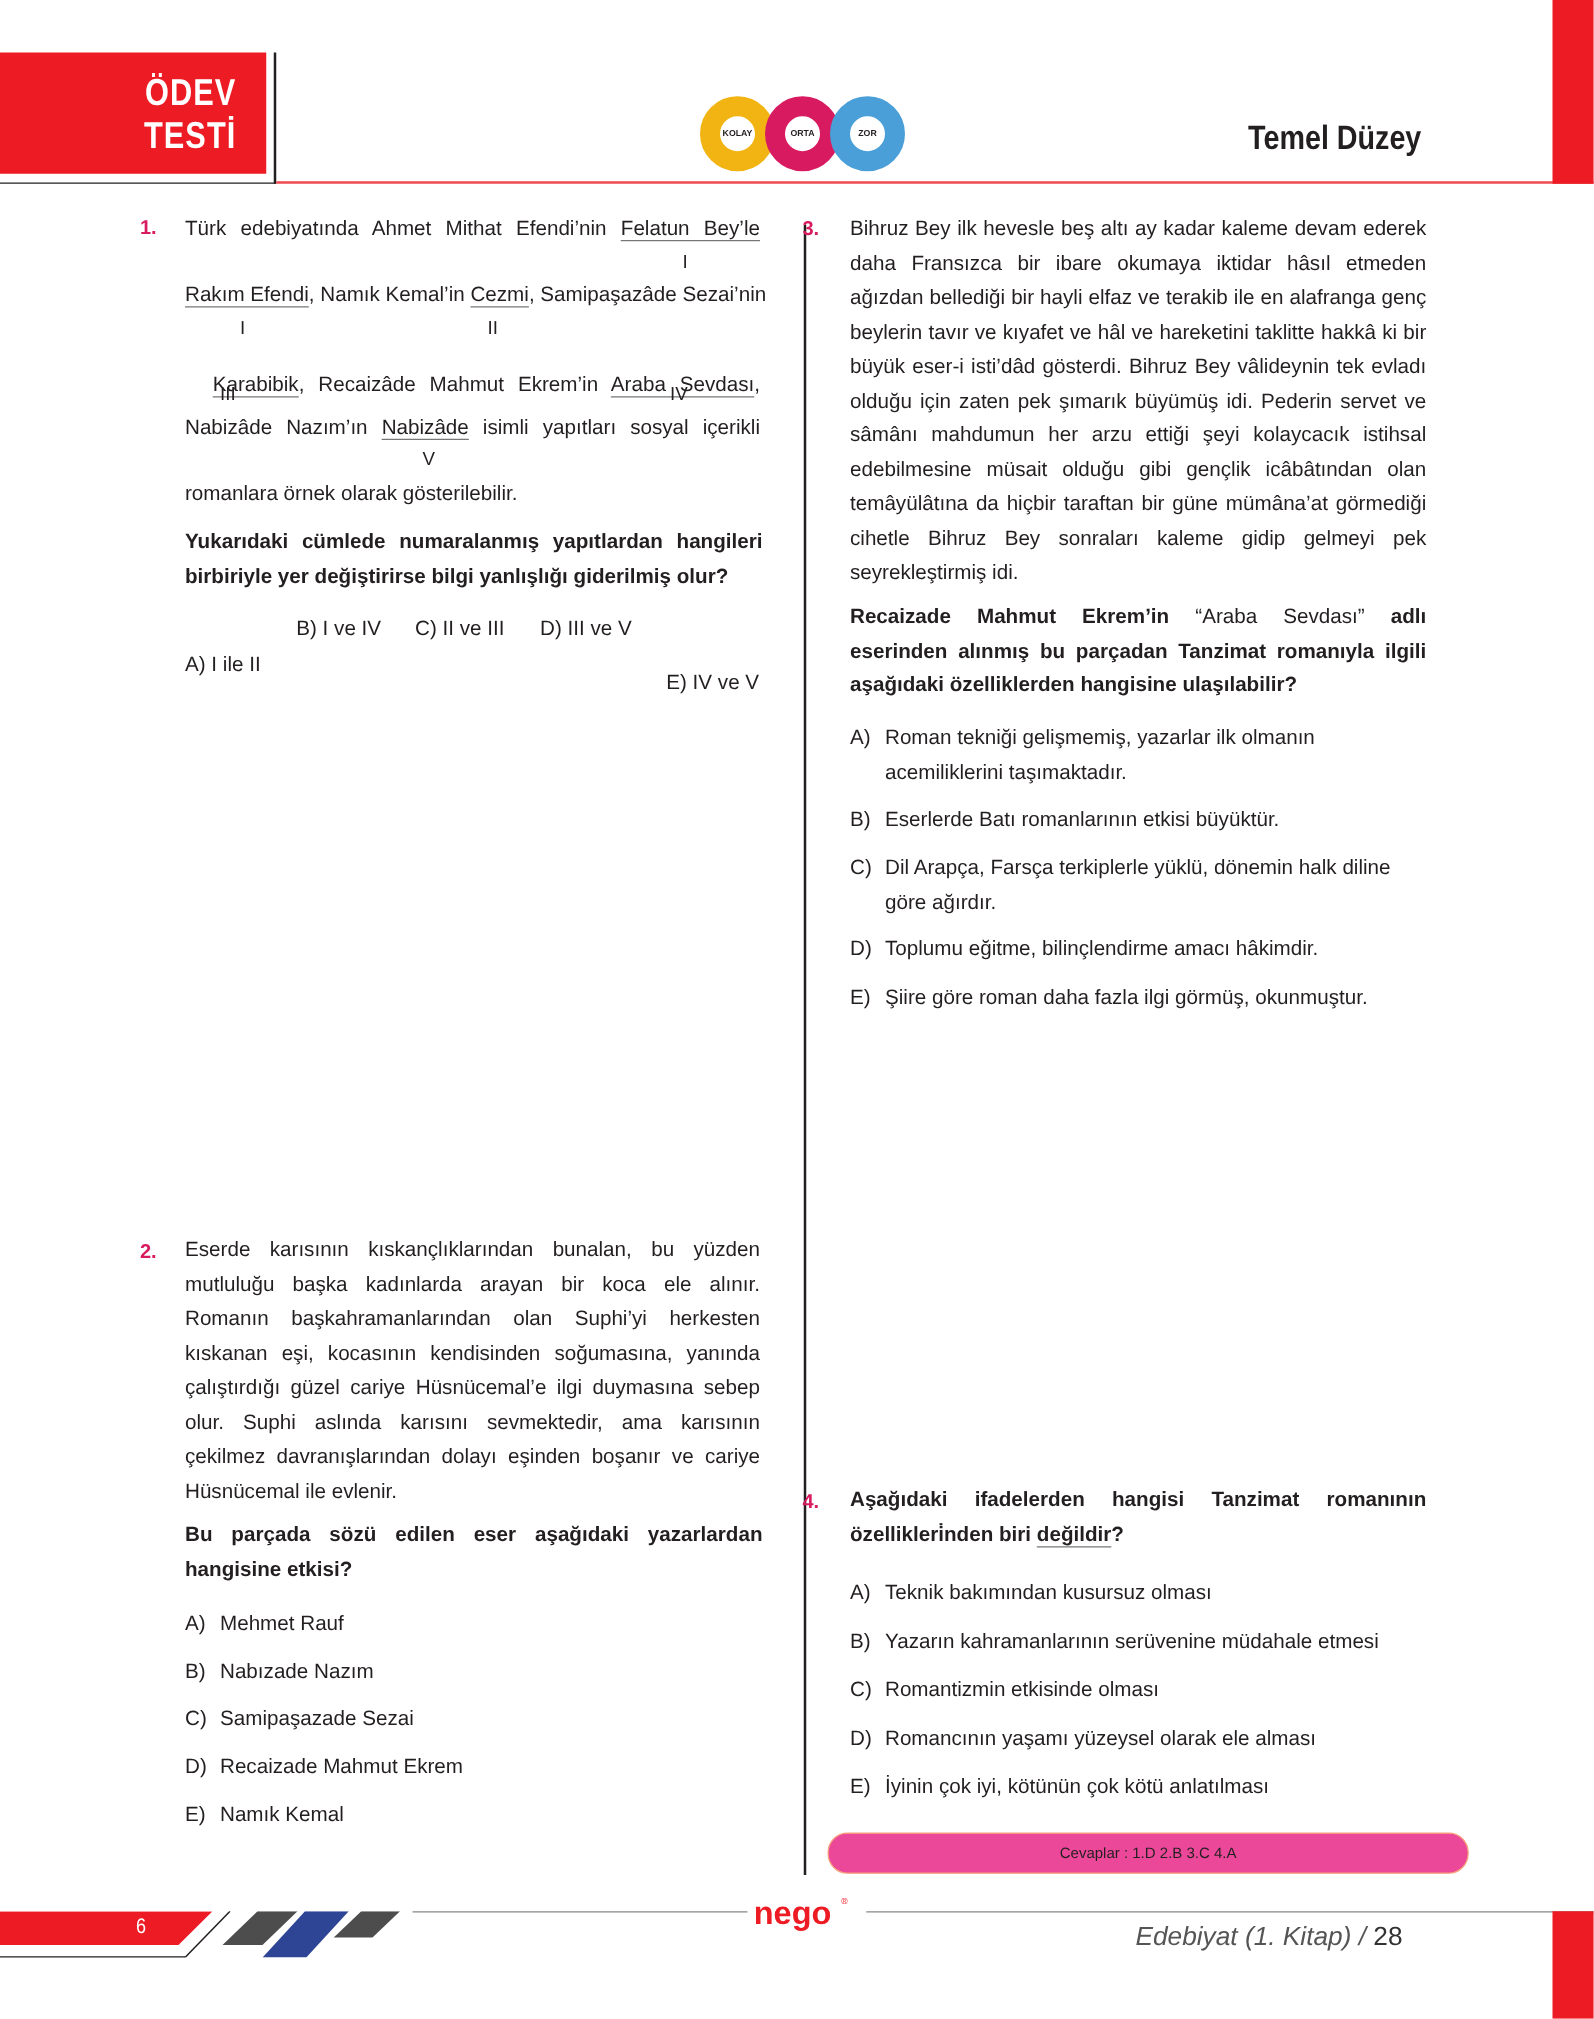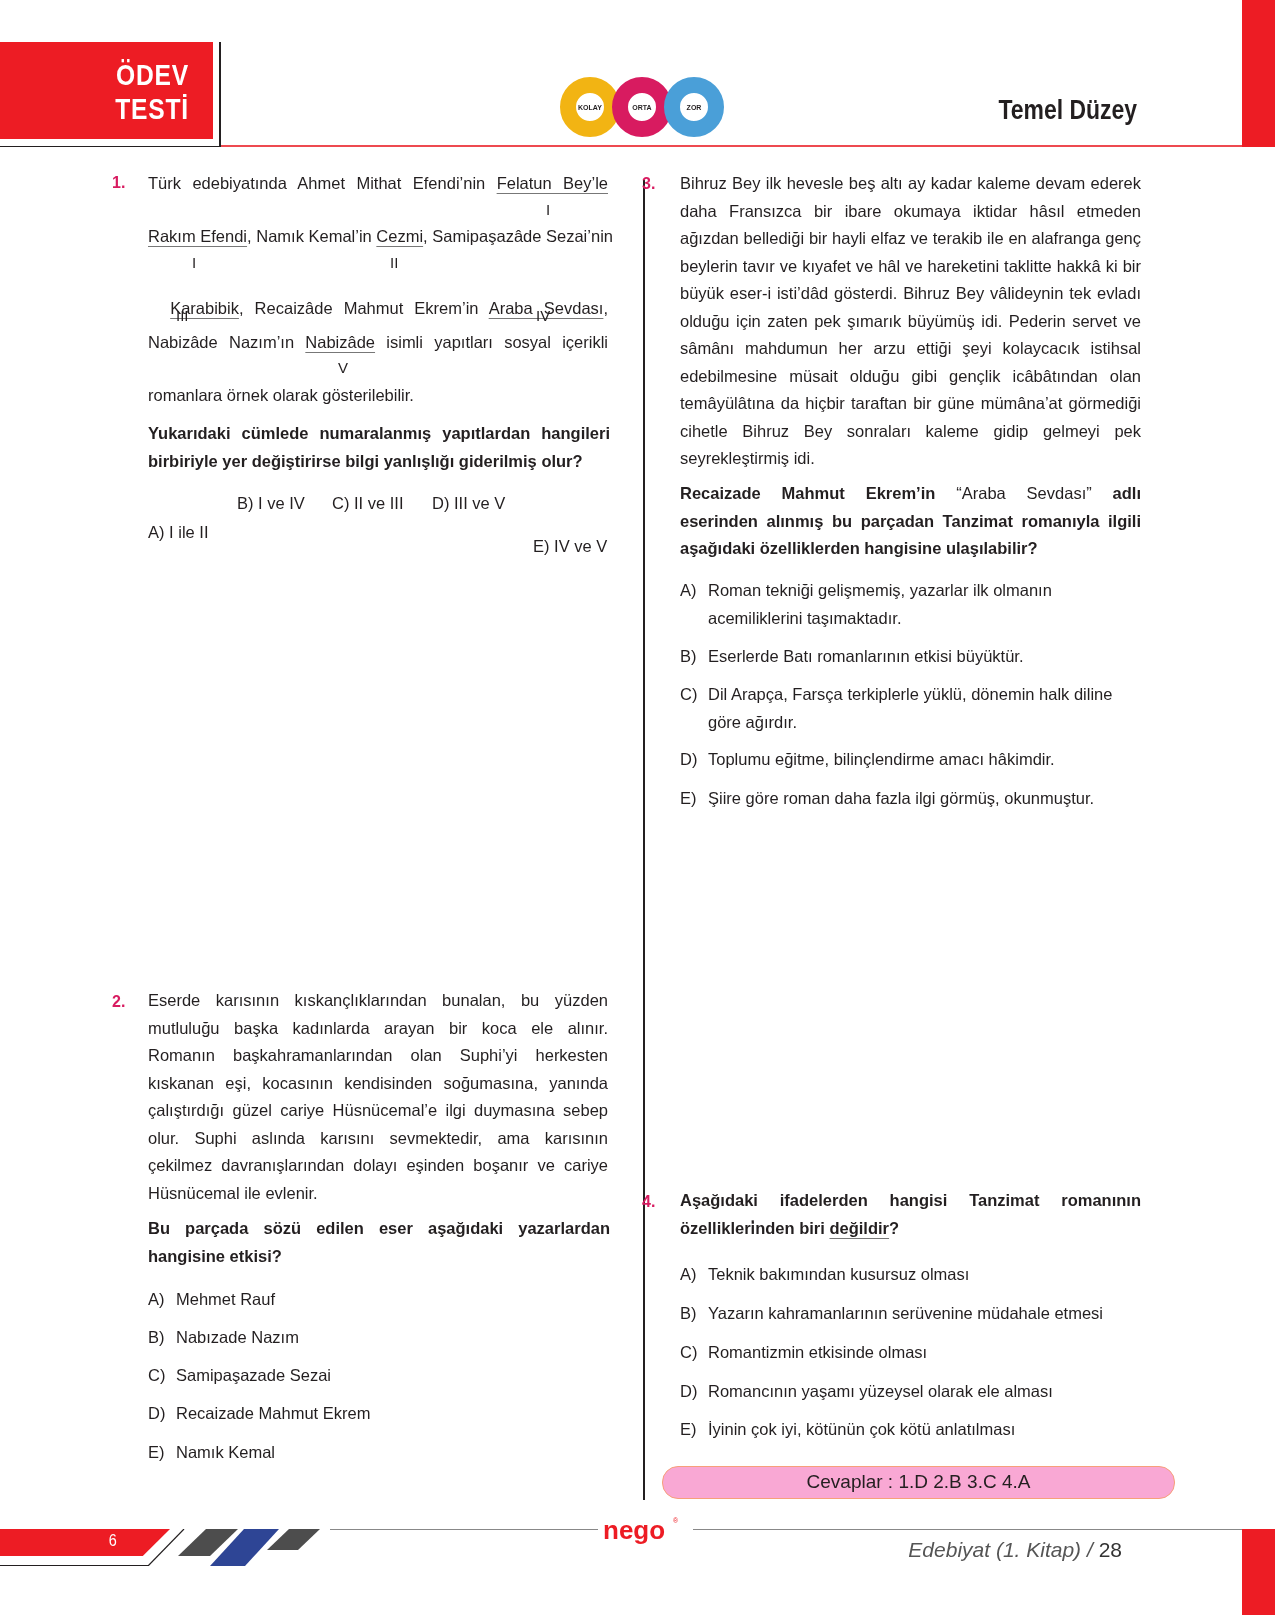--- a/index.html
+++ b/index.html
@@ -32,21 +32,21 @@
   .q1-line { position: absolute; font-size: 16.5px; white-space: nowrap; }
   .ul { text-decoration: underline; text-decoration-color: #777; text-underline-offset: 4px; }
   .roman { position: absolute; font-size: 15px; }
 
   .opt-row { position: absolute; font-size: 16.5px; white-space: nowrap; }
   .opt { position: absolute; font-size: 16.5px; line-height: 27.5px; }
   .opt .lbl { position: absolute; left: 0; top: 0; }
   .opt .txt { display: block; padding-left: 28px; }
 
   
-  .answers { position: absolute; left: 662px; top: 1466px; width: 513px; height: 33px; border: 1.5px solid #f7a07a; background: #f9a8d4; border-radius: 16px; text-align: center; font-size: 19px; line-height: 30px; }
+  .answers { position: absolute; left: 662px; top: 1466px; width: 513px; height: 33px; border: 1.5px solid #f7a07a; background: #ec4899; border-radius: 16px; text-align: center; font-size: 12px; line-height: 30px; }
 
   
   .ftr { position: absolute; left: 0; top: 1529px; width: 1275px; height: 40px; }
   .ftr-red { position: absolute; left: 0; top: 0; width: 170px; height: 27px; background: #ed1c24; clip-path: polygon(0 0, 100% 0, 84% 100%, 0 100%); }
   .ftr-page { position: absolute; left: 108px; top: 2px; color: #fff; font-size: 17px; transform: scaleX(0.85); }
   .ftr-under { position: absolute; left: 0; top: 36px; width: 148px; height: 1px; background: #231f20; }
   .ftr-diag { position: absolute; left: 146px; top: 0; width: 40px; height: 37px; }
   .ftr-stripes { position: absolute; left: 178px; top: 0; width: 145px; height: 37px; }
   .ftr-line-l { position: absolute; left: 330px; top: 0; width: 268px; height: 1px; background: #888; }
   .ftr-line-r { position: absolute; left: 693px; top: 0; width: 582px; height: 1px; background: #888; }

